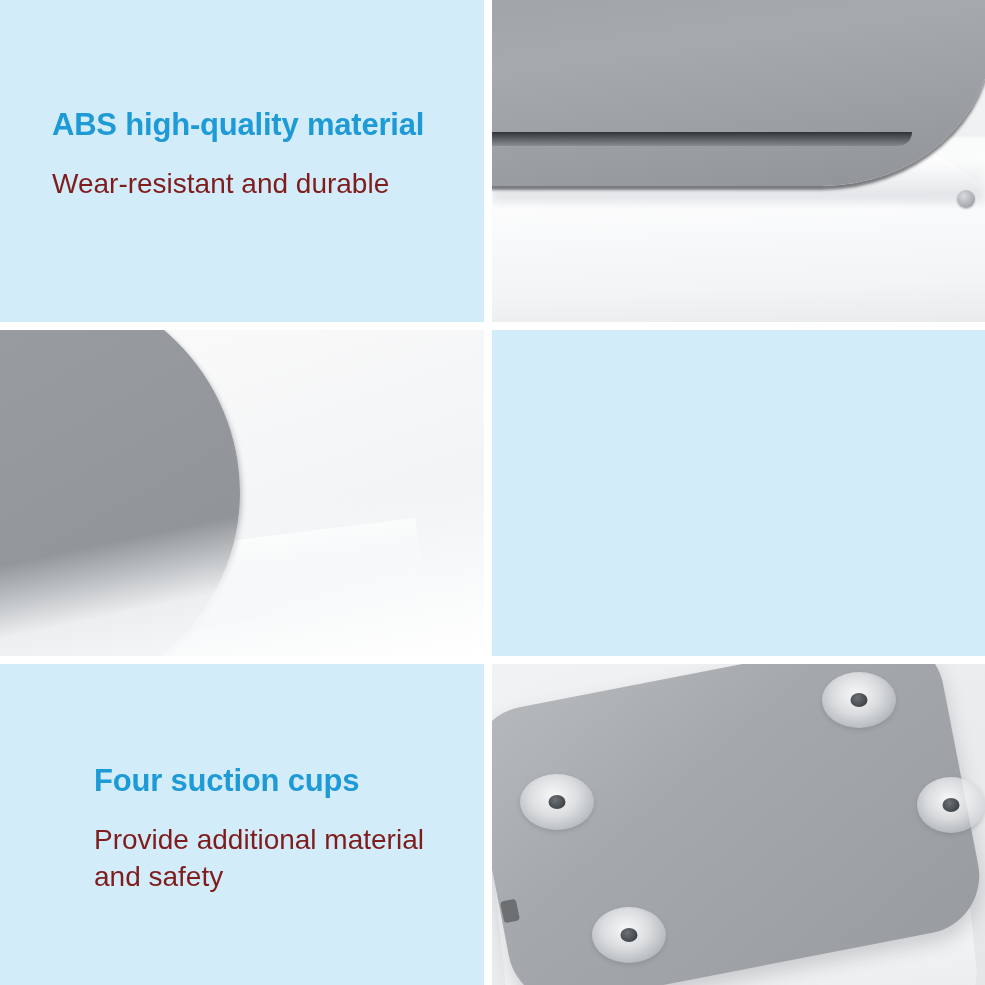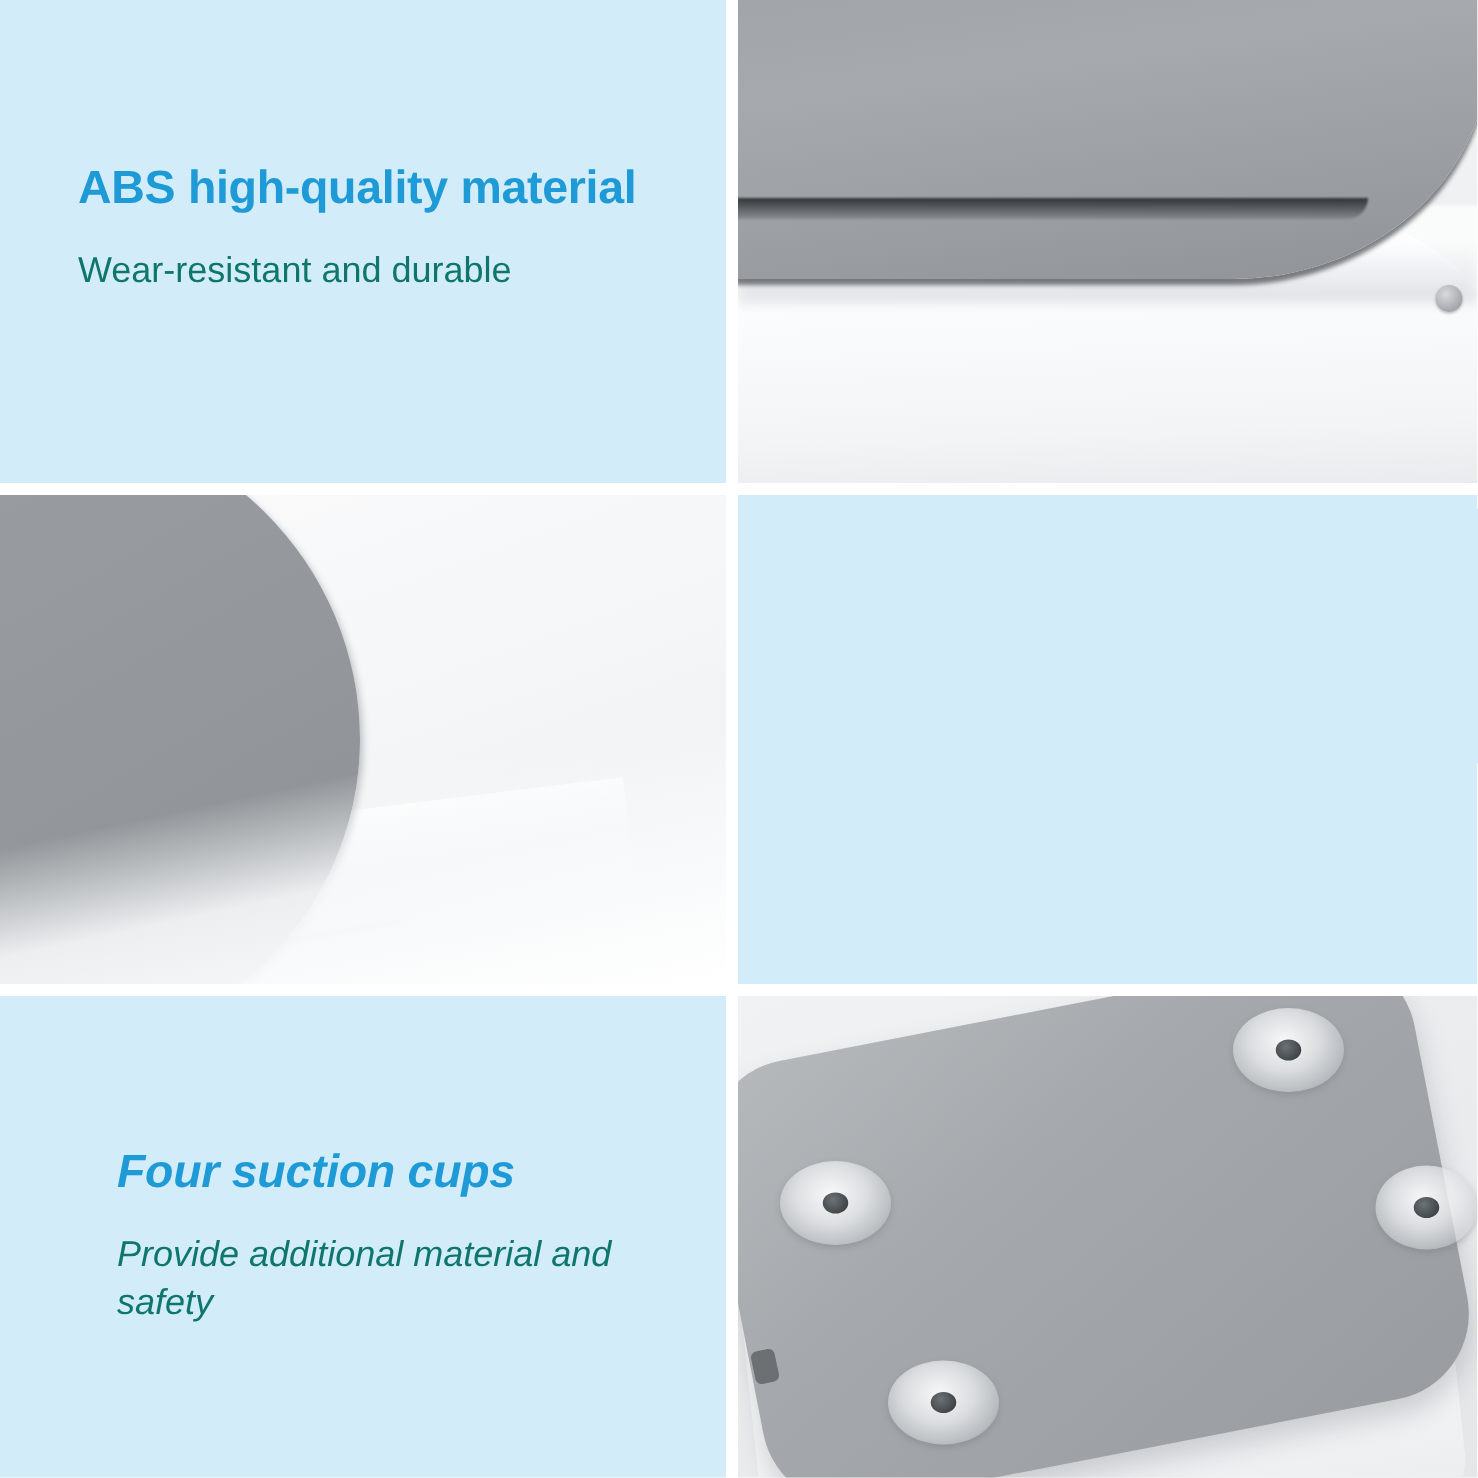--- a/index.html
+++ b/index.html
@@ -30,33 +30,33 @@
     background: #d3ecfa;
     position: relative;
     overflow: hidden;
   }
   .text-inner {
     position: absolute;
     left: 52px;
     right: 30px;
   }
   .panel-1 .text-inner { top: 108px; }
-  .panel-5 .text-inner { left: 78px; top: 100px; font-style: italic; }
+  .panel-5 .text-inner { left: 94px; top: 100px; }
 
   .feature-title {
     color: #1e9ad6;
     font-size: 31px;
     font-weight: bold;
     letter-spacing: -0.2px;
     line-height: 1.12;
     white-space: nowrap;
   }
   .feature-sub {
-    color: #0f766e;
-    font-size: 24px;
+    color: #7f1d1d;
+    font-size: 28px;
     font-weight: normal;
     line-height: 1.34;
     margin-top: 22px;
     max-width: 372px;
   }
 
   
   .photo-panel {
     position: relative;
     overflow: hidden;

